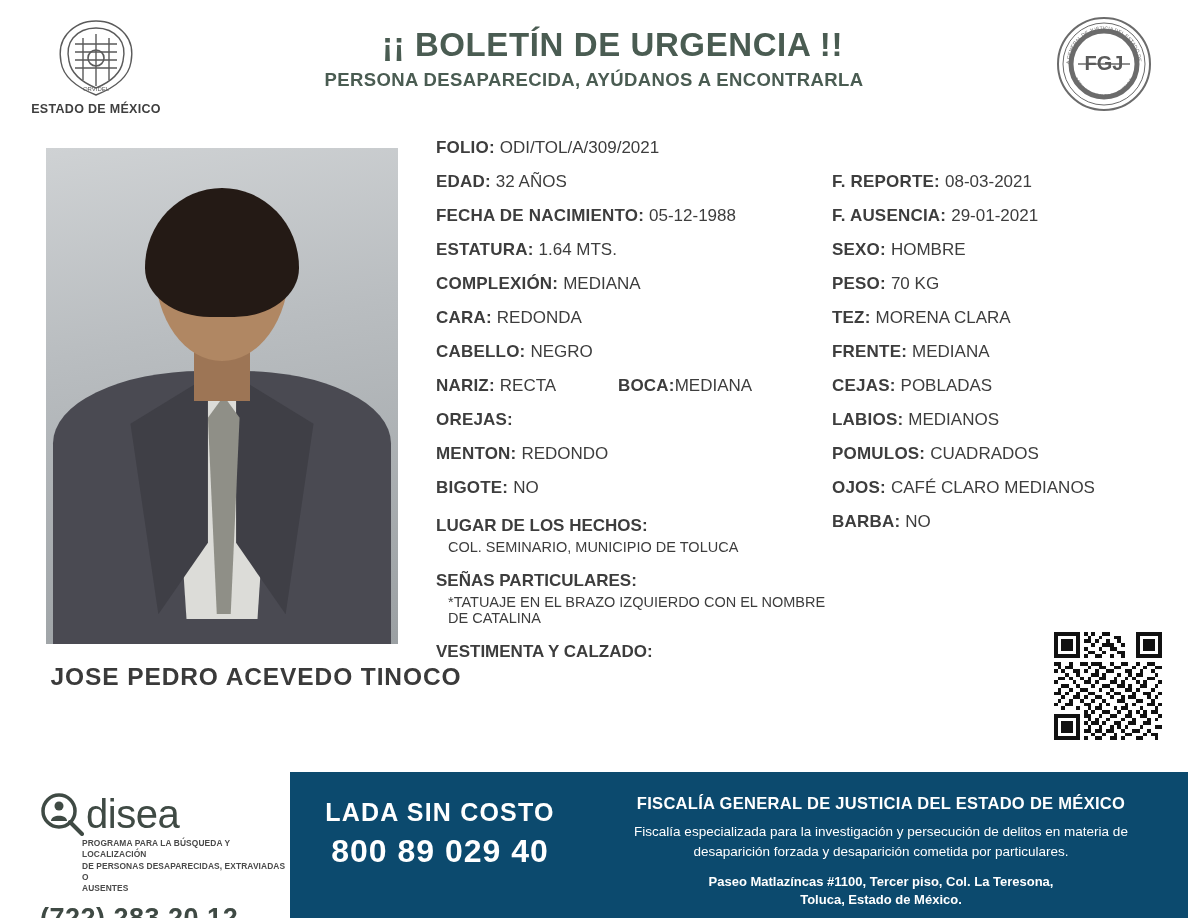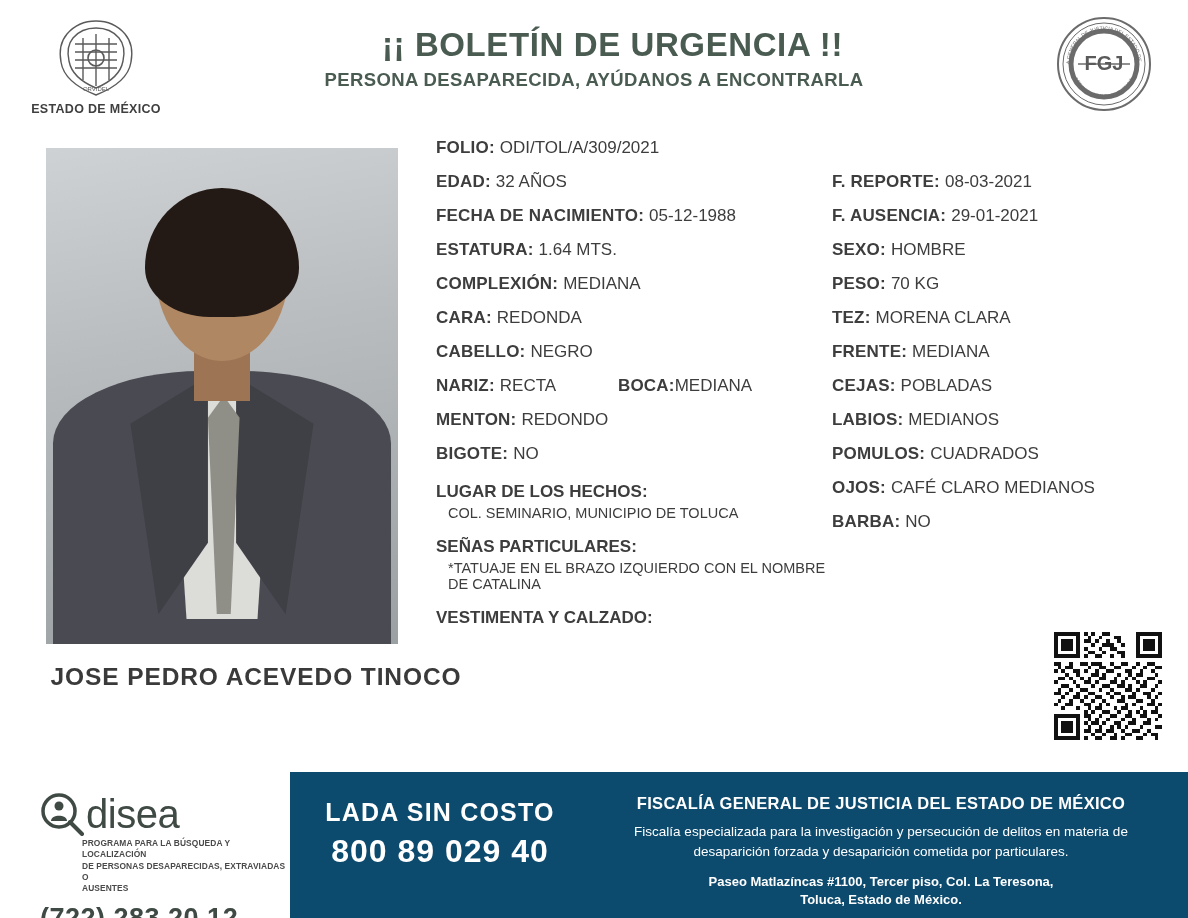--- a/index.html
+++ b/index.html
@@ -362,20 +362,23 @@
       <span class="lbl">CARA:</span><span class="gap"></span><span class="val">REDONDA</span>
     </div>
     <div class="field">
       <span class="lbl">CABELLO:</span><span class="gap"></span><span class="val">NEGRO</span>
     </div>
     <div class="field">
       <span class="lbl">NARIZ:</span><span class="gap"></span><span class="val">RECTA</span>
       <span class="field-inline-second">
         <span class="lbl">BOCA:</span><span class="val">MEDIANA</span>
       </span>
+    </div>
+    <div class="field">
+      <span class="lbl">OREJAS:</span><span class="gap"></span><span class="val"></span>
     </div>
     <div class="field">
       <span class="lbl">MENTON:</span><span class="gap"></span><span class="val">REDONDO</span>
     </div>
     <div class="field">
       <span class="lbl">BIGOTE:</span><span class="gap"></span><span class="val">NO</span>
     </div>
 
     <div style="margin-top:18px;">
       <div class="block-label">LUGAR DE LOS HECHOS:</div>

